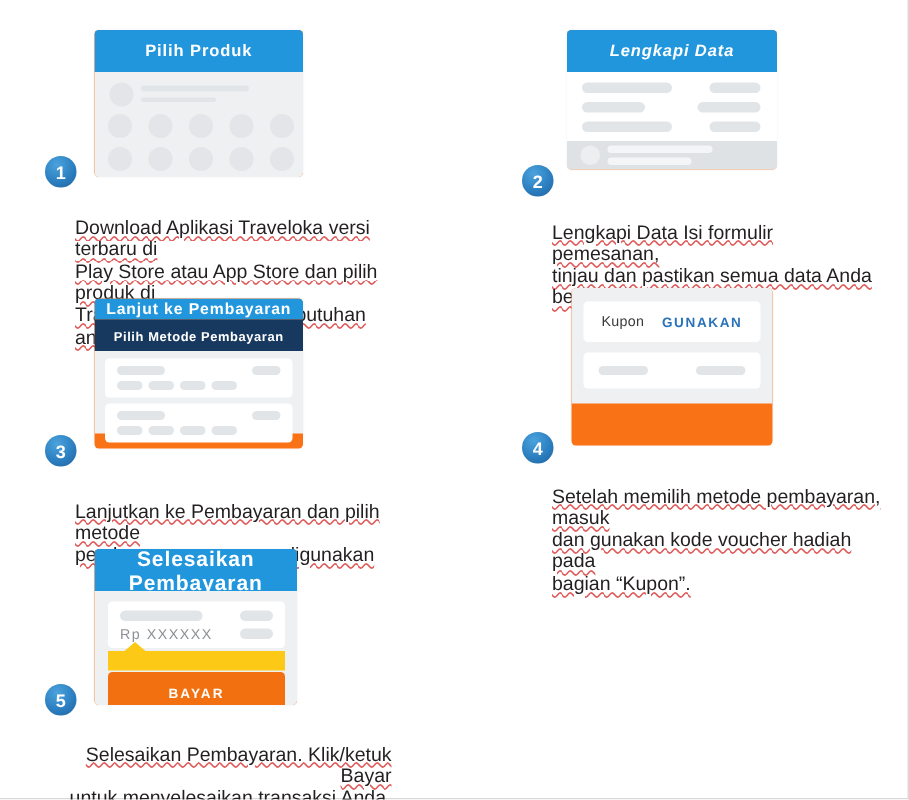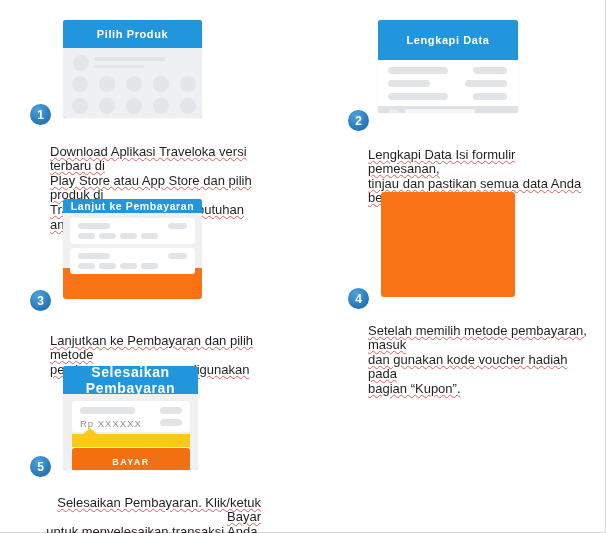--- a/index.html
+++ b/index.html
@@ -203,21 +203,21 @@
 
     <div class="caption" style="left:50px; top:130px; width:220px;">
       <span class="u">Download Aplikasi Traveloka versi terbaru di
 Play Store atau App Store dan pilih produk di
 Traveloka yang sesuai kebutuhan anda</span>
     </div>
   </div>
 
   <div class="step">
     <div class="card" style="left:378px; top:20px; width:140px; height:93px;">
-      <div class="card-header" style="height:40px; font-size:11px;">
+      <div class="card-header" style="height:28px; font-size:11px;font-style:italic;">
         <span>Lengkapi Data</span>
       </div>
       <div class="card-body" style="height:65px; background:#ffffff;">
         <div class="bar" style="left:10px; top:7px; width:60px; height:7px;"></div>
         <div class="bar" style="left:95px; top:7px; width:34px; height:7px;"></div>
 
         <div class="bar" style="left:10px; top:20px; width:42px; height:7px;"></div>
         <div class="bar" style="left:87px; top:20px; width:42px; height:7px;"></div>
 
         <div class="bar" style="left:10px; top:33px; width:60px; height:7px;"></div>
@@ -239,20 +239,23 @@
       <span class="u">Lengkapi Data Isi formulir pemesanan,
 tinjau dan pastikan semua data Anda
 benar.</span>
     </div>
   </div>
 
   <div class="step">
     <div class="card" style="left:63px; top:199px; width:139px; height:100px;">
       <div class="card-header" style="height:14px; font-size:10.5px;">
         <span>Lanjut ke Pembayaran</span>
+      </div>
+      <div class="card-subheader" style="height:21px; font-size:8.6px;">
+        <span>Pilih Metode Pembayaran</span>
       </div>
       <div class="card-body" style="height:55px;">
         <div class="panel" style="position:absolute; left:7px; top:5px; width:125px; height:26px;">
           <div class="bar" style="left:8px; top:5px; width:32px; height:6px;"></div>
           <div class="bar" style="left:98px; top:5px; width:19px; height:6px;"></div>
           <div class="bar" style="left:8px; top:15px; width:17px; height:6px;"></div>
           <div class="bar" style="left:29px; top:15px; width:17px; height:6px;"></div>
           <div class="bar" style="left:50px; top:15px; width:17px; height:6px;"></div>
           <div class="bar" style="left:71px; top:15px; width:17px; height:6px;"></div>
         </div>
@@ -272,20 +275,32 @@
     </div>
 
     <div class="caption" style="left:50px; top:319px; width:225px;">
       <span class="u">Lanjutkan ke Pembayaran dan pilih metode
 pembayaran yang yang digunakan</span>
     </div>
   </div>
 
   <div class="step">
     <div class="card" style="left:381px; top:192px; width:134px; height:105px;">
+      <div class="card-body" style="height:77px;">
+        <div class="panel" style="position:absolute; left:8px; top:9px; width:118px; height:27px;">
+          <div class="coupon-row">
+            <span class="coupon-label">Kupon</span>
+            <span class="coupon-action">GUNAKAN</span>
+          </div>
+        </div>
+        <div class="panel" style="position:absolute; left:8px; top:43px; width:118px; height:24px;">
+          <div class="bar" style="left:10px; top:9px; width:33px; height:6px;"></div>
+          <div class="bar" style="left:75px; top:9px; width:33px; height:6px;"></div>
+        </div>
+      </div>
     </div>
 
     <div class="badge" style="left:348px; top:288px;">
       <span>4</span>
     </div>
 
     <div class="caption" style="left:368px; top:309px; width:225px;">
       <span class="u">Setelah memilih metode pembayaran, masuk
 dan gunakan kode voucher hadiah pada
 bagian “Kupon”.</span>

